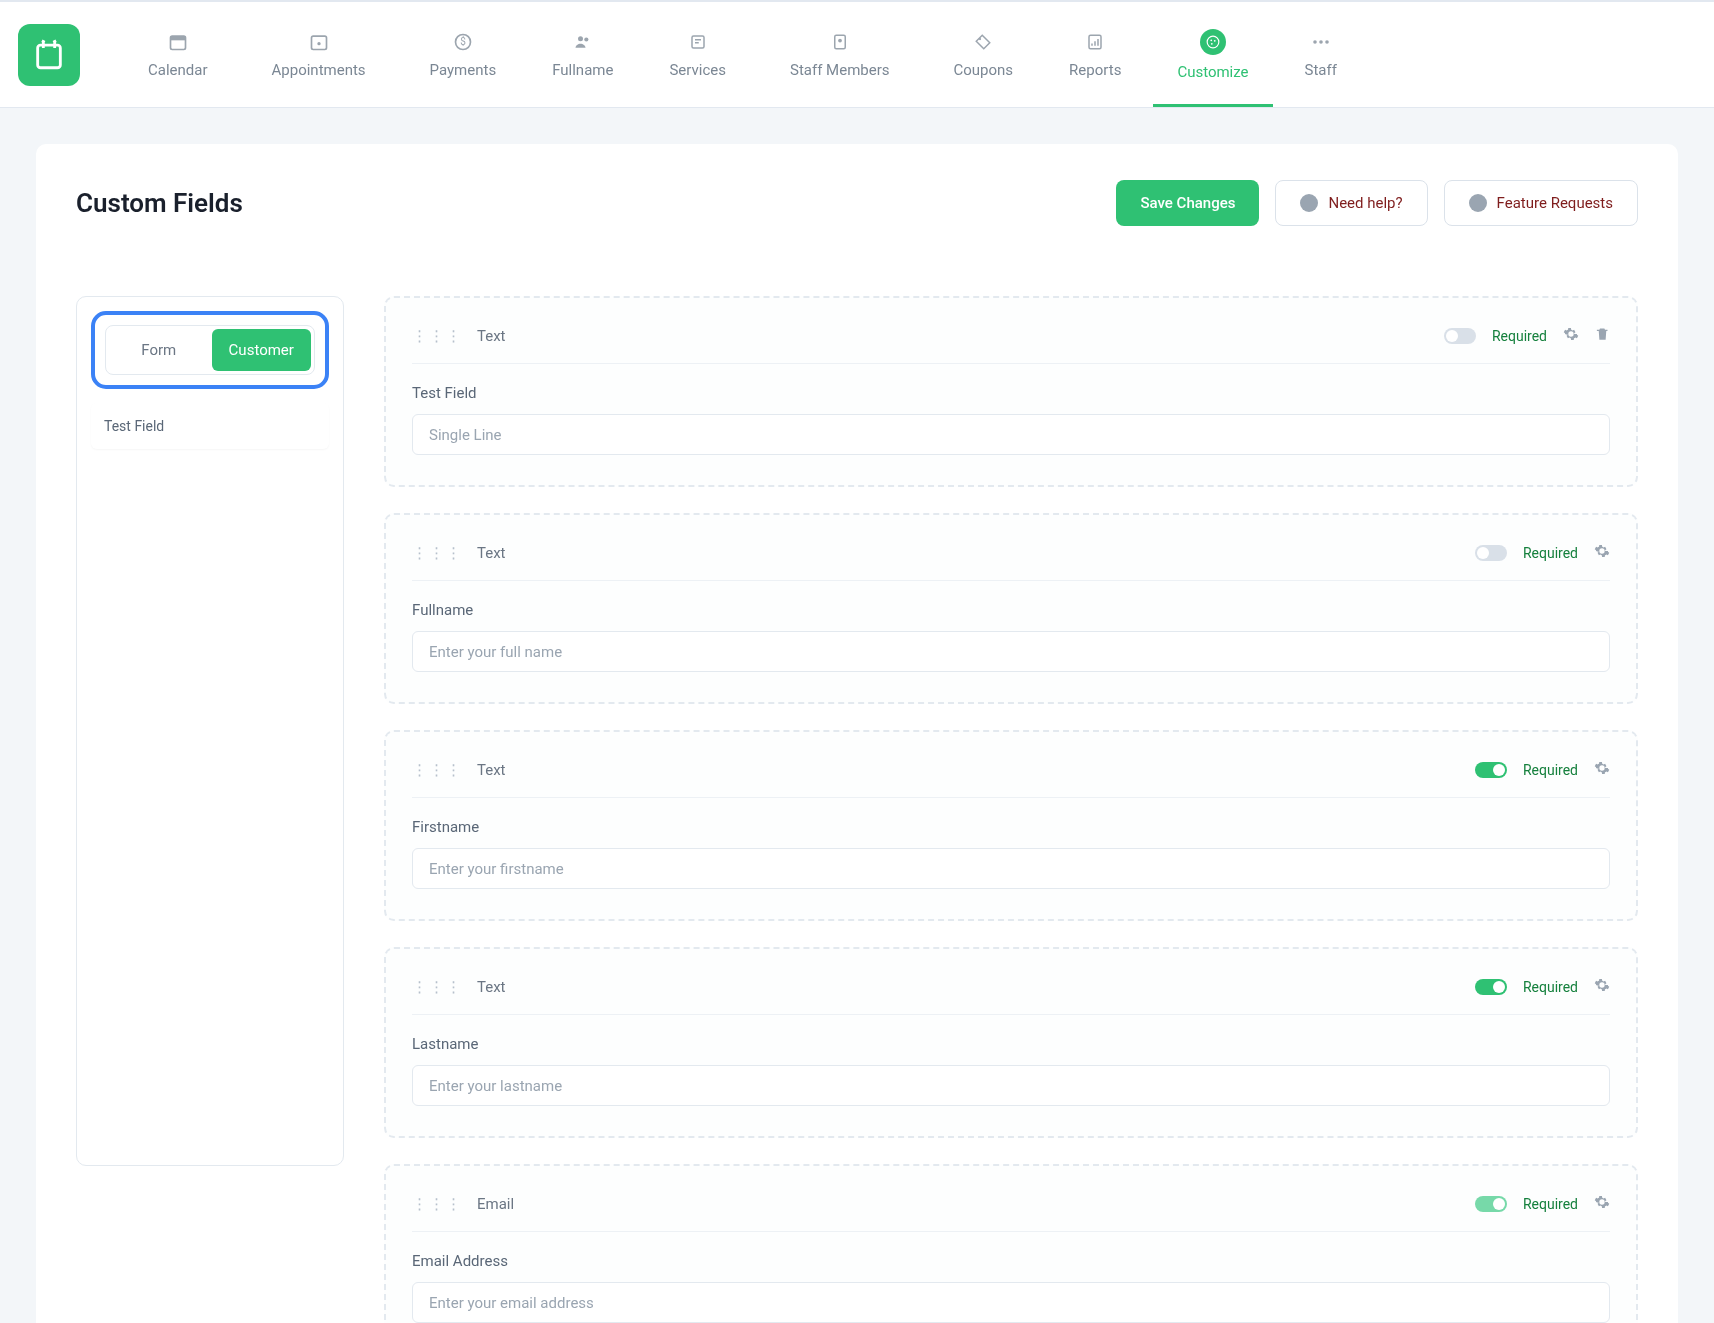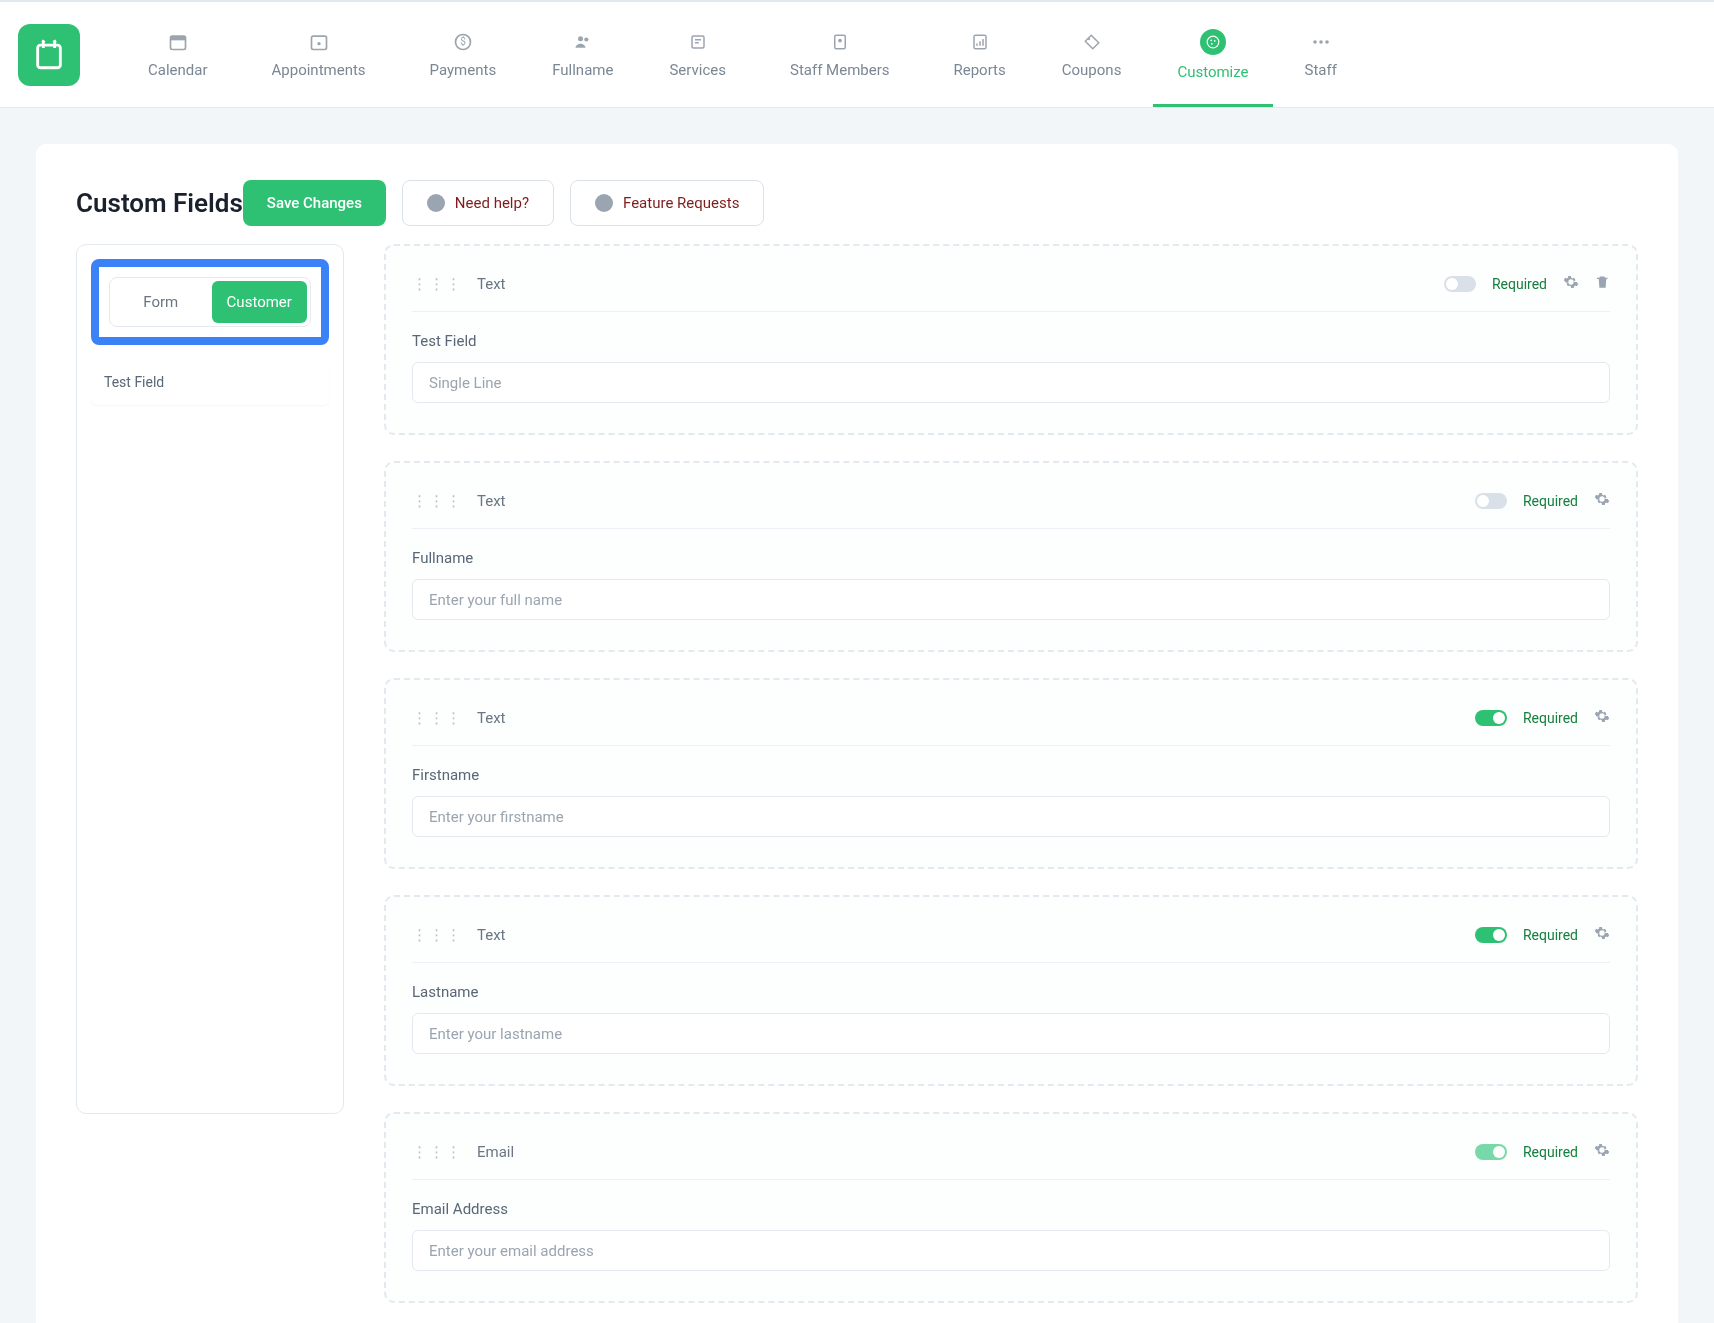--- a/index.html
+++ b/index.html
@@ -10,30 +10,30 @@
 .nav{display:flex;flex:1;height:100%}
 .nav-item{flex:0 0 auto;display:flex;flex-direction:column;align-items:center;justify-content:center;padding:0 28px;color:#7b8794;cursor:pointer;position:relative;height:100%;gap:8px}
 .nav-item.wide{padding:0 36px}
 .nav-item .nic{width:22px;height:22px;display:flex;align-items:center;justify-content:center;opacity:.75}
 .nav-item.active{color:#2fc173}
 .nav-item.active::after{content:"";position:absolute;bottom:0;left:50%;transform:translateX(-50%);width:120px;height:3px;background:#2fc173}
 .nav-item.active .nic-circle{width:26px;height:26px;border-radius:50%;background:#2fc173;display:flex;align-items:center;justify-content:center}
 .nav-label{font-size:15px}
 .page{padding:36px}
 .card{background:#fff;border-radius:10px;padding:36px 40px}
-.card-header{display:flex;align-items:center;margin-bottom:18px}
+.card-header{display:flex;align-items:center;justify-content:space-between;margin-bottom:70px}
 .page-title{font-size:26px;font-weight:600;color:#1a202c}
 .header-actions{display:flex;gap:16px}
 .btn{height:46px;padding:4px 24px;border-radius:8px;border:none;cursor:pointer;font-size:15px;display:flex;align-items:center;gap:10px}
 .btn-primary{background:#2fc173;color:#fff;font-weight:500}
 .btn-outline{background:#fff;border:1px solid #dbe2ea;color:#7f1d1d}
 .btn-outline .bi{width:18px;height:18px;border-radius:50%;background:#9aa5b1;display:inline-block}
 .body{display:flex;gap:40px;align-items:flex-start}
 .sidebar{width:268px;border:1px solid #e3e9ef;border-radius:10px;padding:14px;min-height:870px;background:#fff}
-.tab-wrap{border:8px solid #3b82f6;border-radius:8px;padding:10px}
+.tab-wrap{border:4px solid #3b82f6;border-radius:15px;padding:10px}
 .tab-switch{display:flex;border:1px solid #e3e9ef;border-radius:8px;overflow:hidden}
 .tab-switch .t{flex:1;text-align:center;padding:12px 0;font-size:15px;color:#6b7684;cursor:pointer;background:#fff}
 .tab-switch .t.active{background:#2fc173;color:#fff;border-radius:6px;margin:3px}
 .tab-switch .t:not(.active){margin:3px 0 3px 3px}
 .side-item{margin-top:14px;background:#fff;border:1px solid transparent;border-radius:6px;padding:14px 12px;font-size:14px;color:#5a6777;box-shadow:0 1px 2px rgba(0,0,0,.04)}
 .fields{flex:1;display:flex;flex-direction:column;gap:26px}
 .field{border:2px dashed #e3e9ef;border-radius:10px;padding:22px 26px 30px;background:#fdfefe}
 .field-head{display:flex;align-items:center;justify-content:space-between;padding:6px 0 18px;border-bottom:1px solid #edf1f5;margin-bottom:20px}
 .field-head .left{display:flex;align-items:center;gap:14px}
 .drag{color:#b7c0cc;font-size:15px;letter-spacing:2px;cursor:grab}
@@ -111,35 +111,35 @@
       <span class="nic">
           <svg width="18" height="18" viewBox="0 0 24 24" fill="#7b8794">
             <rect x="5" y="3" width="14" height="18" rx="2" fill="none" stroke="#7b8794" stroke-width="2"></rect>
             <circle cx="12" cy="10" r="2.5"></circle>
           </svg>
         </span>
       <span class="nav-label">Staff Members</span>
     </div>
     <div class="nav-item">
       <span class="nic">
+          <svg width="18" height="18" viewBox="0 0 24 24" fill="#7b8794">
+            <path d="M3 11l8-8 10 10-8 8z" fill="none" stroke="#7b8794" stroke-width="2"></path>
+            <circle cx="8" cy="8" r="1.5"></circle>
+          </svg>
+        </span>
+      <span class="nav-label">Coupons</span>
+    </div>
+    <div class="nav-item">
+      <span class="nic">
           <svg width="18" height="18" viewBox="0 0 24 24" fill="none" stroke="#7b8794" stroke-width="2">
             <rect x="4" y="3" width="16" height="18" rx="2"></rect>
             <path d="M8 14v3M12 11v6M16 8v9"></path>
           </svg>
         </span>
       <span class="nav-label">Reports</span>
-    </div>
-    <div class="nav-item">
-      <span class="nic">
-          <svg width="18" height="18" viewBox="0 0 24 24" fill="#7b8794">
-            <path d="M3 11l8-8 10 10-8 8z" fill="none" stroke="#7b8794" stroke-width="2"></path>
-            <circle cx="8" cy="8" r="1.5"></circle>
-          </svg>
-        </span>
-      <span class="nav-label">Coupons</span>
     </div>
     <div class="nav-item active">
       <span class="nic-circle">
           <svg width="14" height="14" viewBox="0 0 24 24" fill="#fff">
             <circle cx="12" cy="12" r="10" fill="none" stroke="#fff" stroke-width="2"></circle>
             <circle cx="9" cy="9" r="1.5"></circle>
             <circle cx="15" cy="10" r="1.5"></circle>
             <circle cx="10" cy="15" r="1.5"></circle>
           </svg>
         </span>

